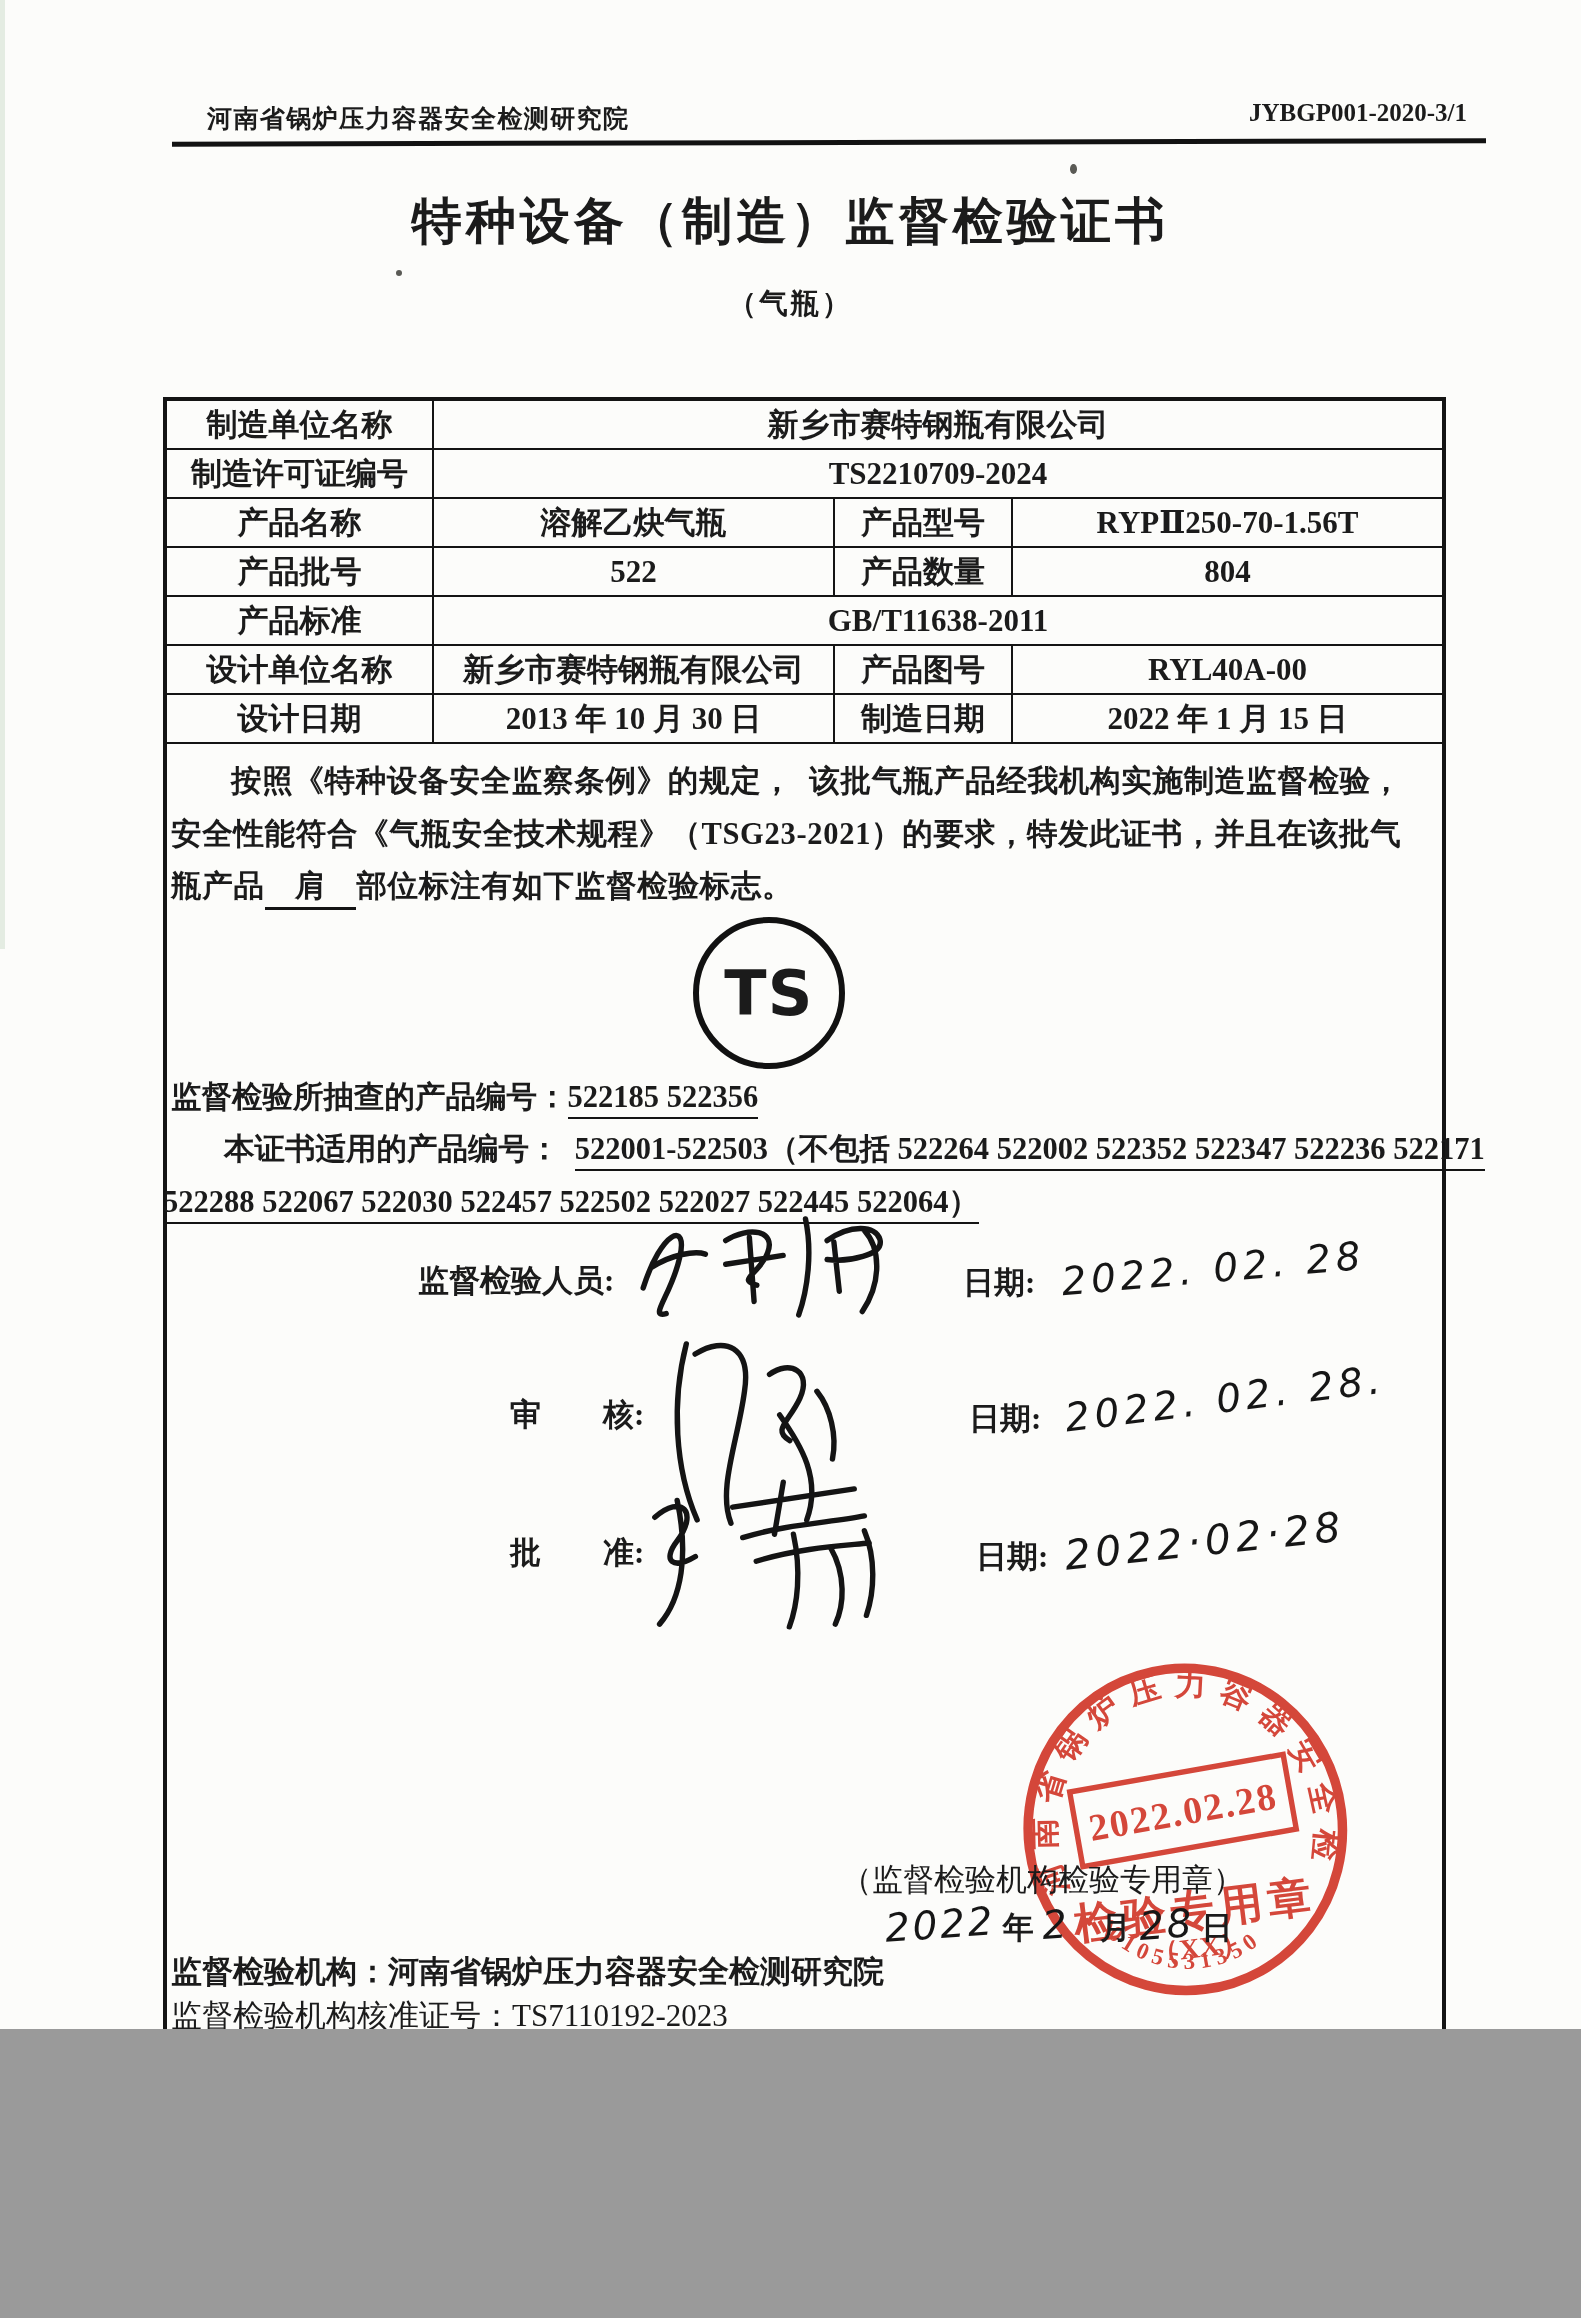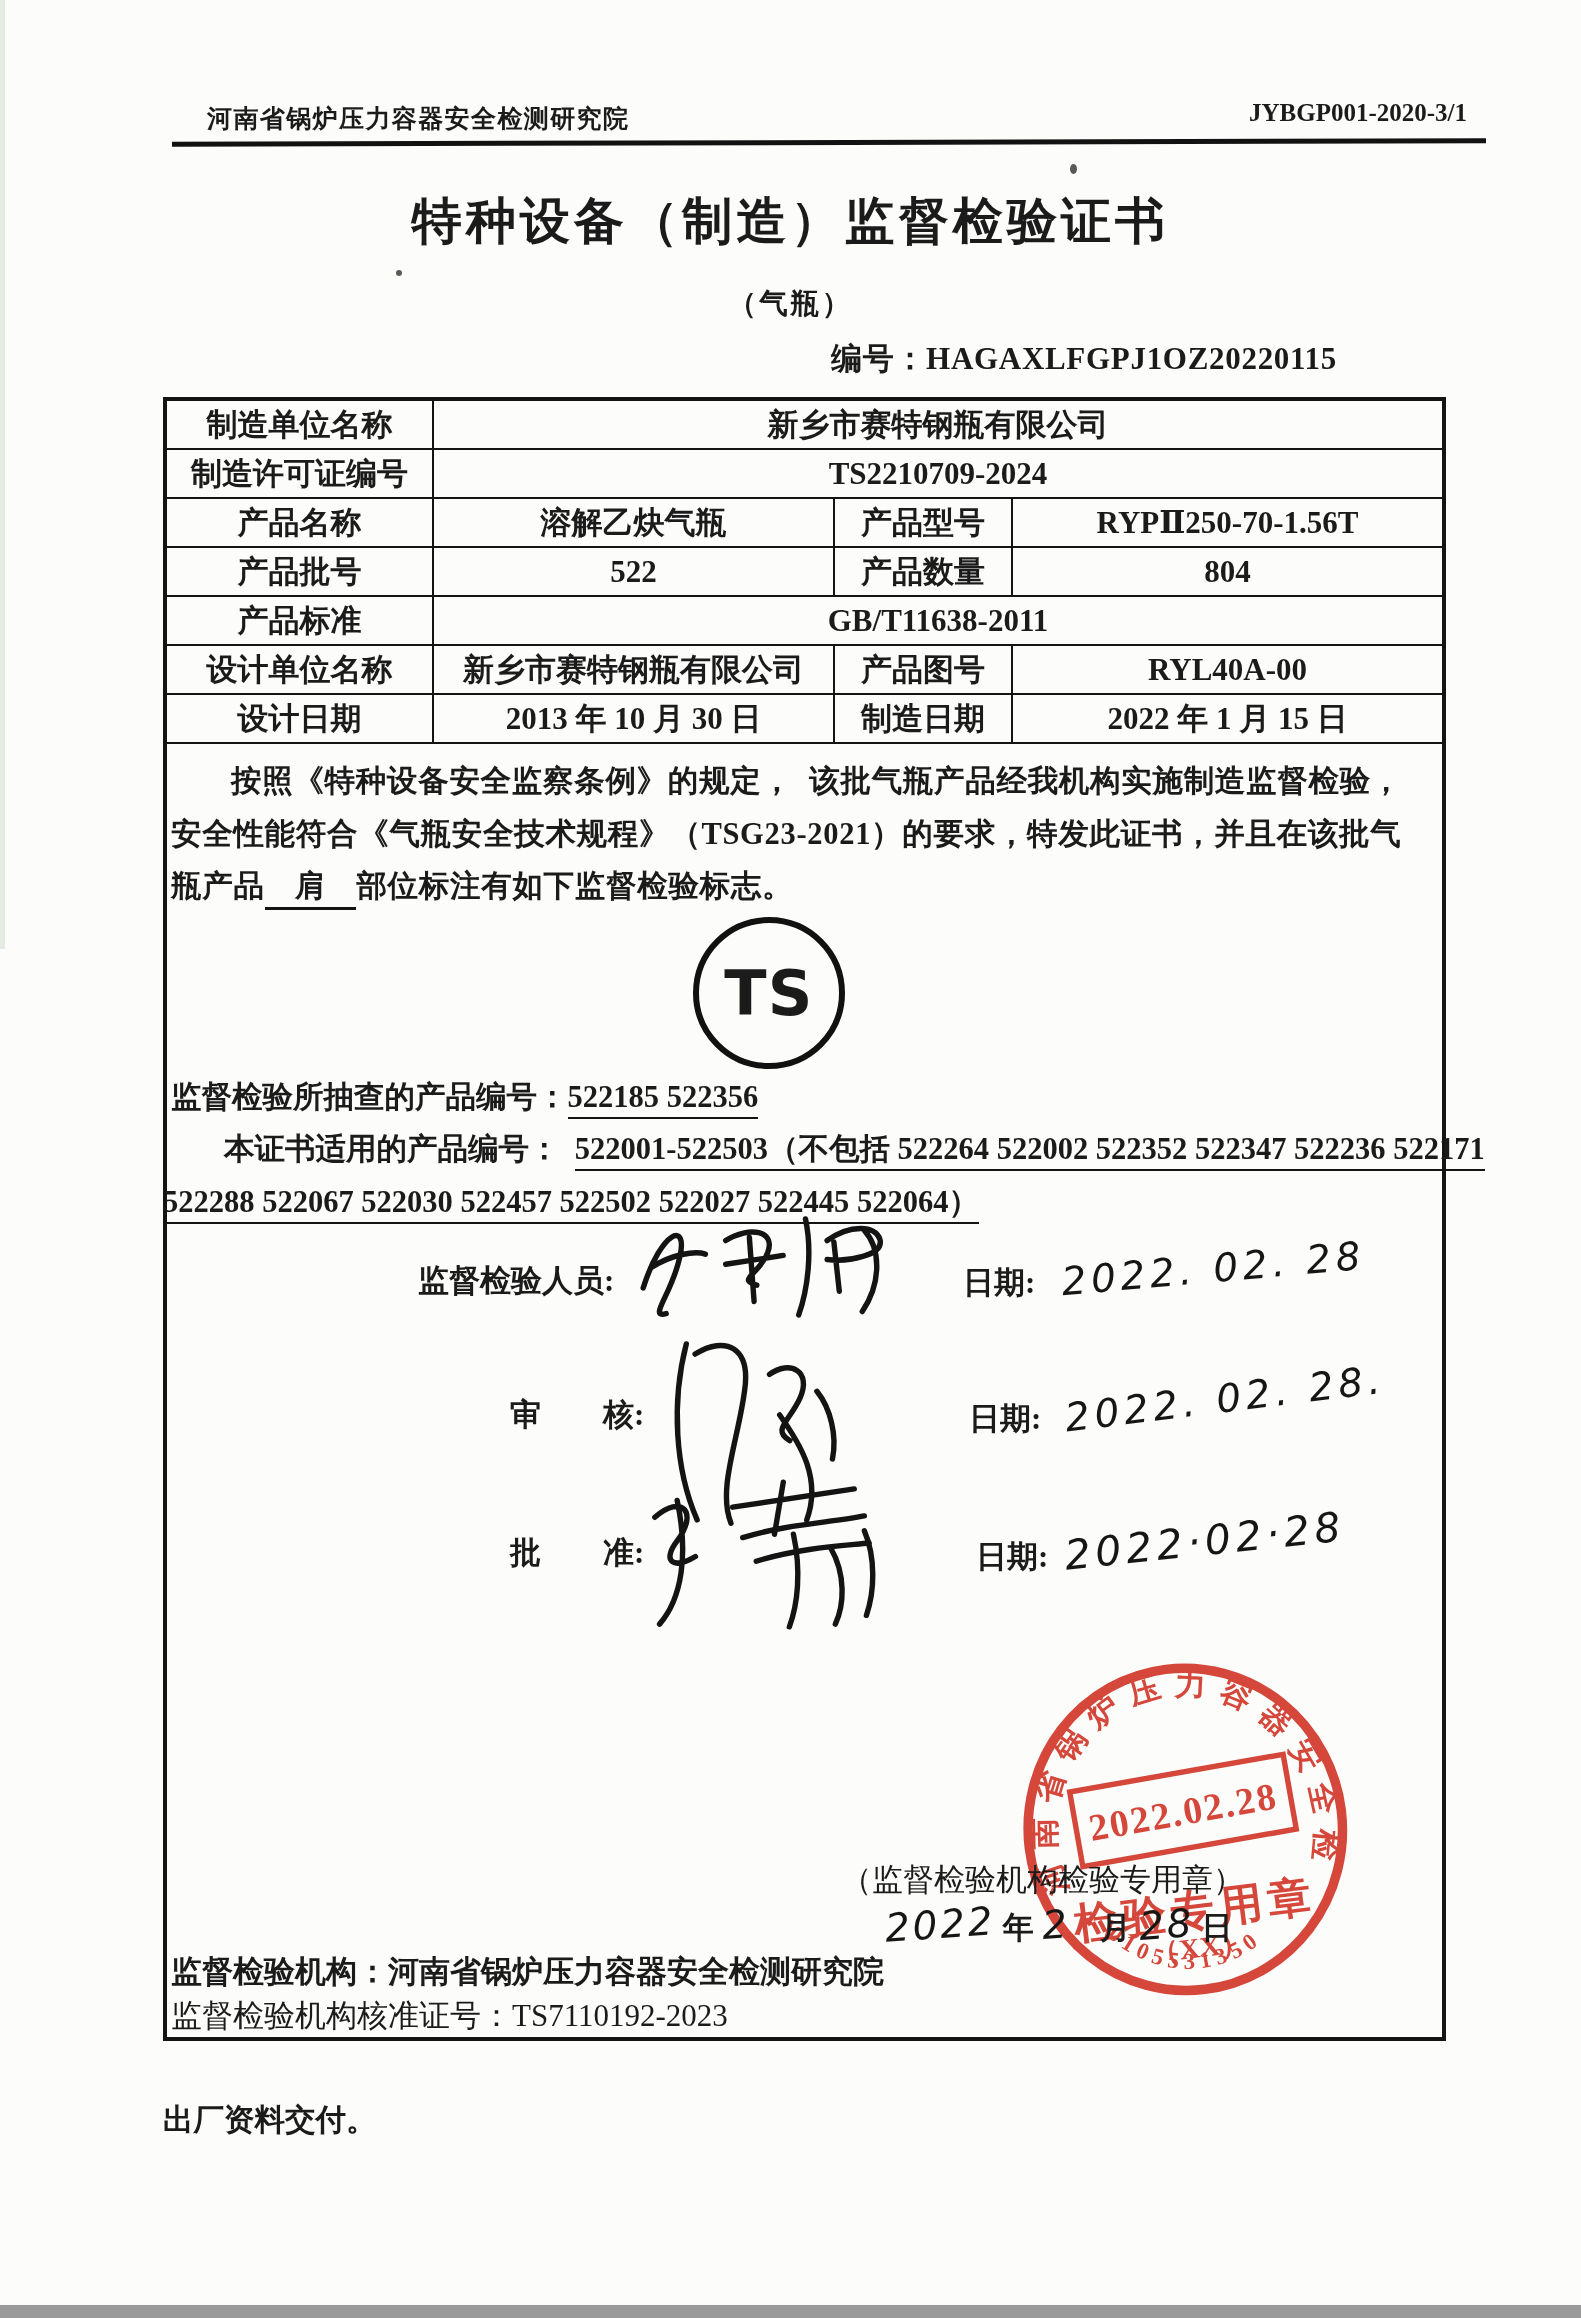--- a/index.html
+++ b/index.html
@@ -1,17 +1,17 @@
 <!DOCTYPE html>
 <html style="font-size:11px"><head>
 <meta charset="utf-8">
 <style>
   html,body{margin:0;padding:0;background:#9a9a9a;}
   .page{
-    position:relative;width:1581px;height:2305px;margin:0 auto;
+    position:relative;width:1581px;height:2029px;margin:0 auto;
     background:#fcfcfa;overflow:hidden;
     font-family:"Liberation Serif","DejaVu Serif",serif;color:#1b1b1b;
   }
   .edge-strip{position:absolute;left:0;top:0;width:4.7px;height:949px;background:#e4ece2;}
   .t{position:absolute;white-space:pre;}
   
   .hdr-org{left:207px;top:102px;font-size:25px;font-weight:700;letter-spacing:1.4px;}
   .hdr-code{left:1249px;top:99px;font-size:25px;font-weight:700;}
   .hdr-rule{position:absolute;left:172px;top:140px;width:1314px;height:4.7px;background:#121212;transform:rotate(-.15deg);}
   
@@ -73,21 +73,20 @@
   <div class="edge-strip"></div>
   <div class="speck" style="left:1070px;top:164px;width:6.8px;height:9.5px;"></div>
   <div class="speck" style="left:396px;top:270px;width:6.1px;height:6.1px;"></div>
 
   <div class="t hdr-org">河南省锅炉压力容器安全检测研究院</div>
   <div class="t hdr-code">JYBGP001-2020-3/1</div>
   <div class="hdr-rule"></div>
 
   <div class="t doc-sub">（气瓶）</div>
   <div class="t doc-title">特种设备（制造）监督检验证书</div>
-  <div class="t cert-no"><span>编号：</span><span>HAGAXLFGPJ1OZ20220115</span></div>
 
   <div class="content-box">
     <table class="info">
       <colgroup>
           <col style="width:266px">
           <col style="width:401px">
           <col style="width:178px">
           <col>
         </colgroup>
       <tbody>

